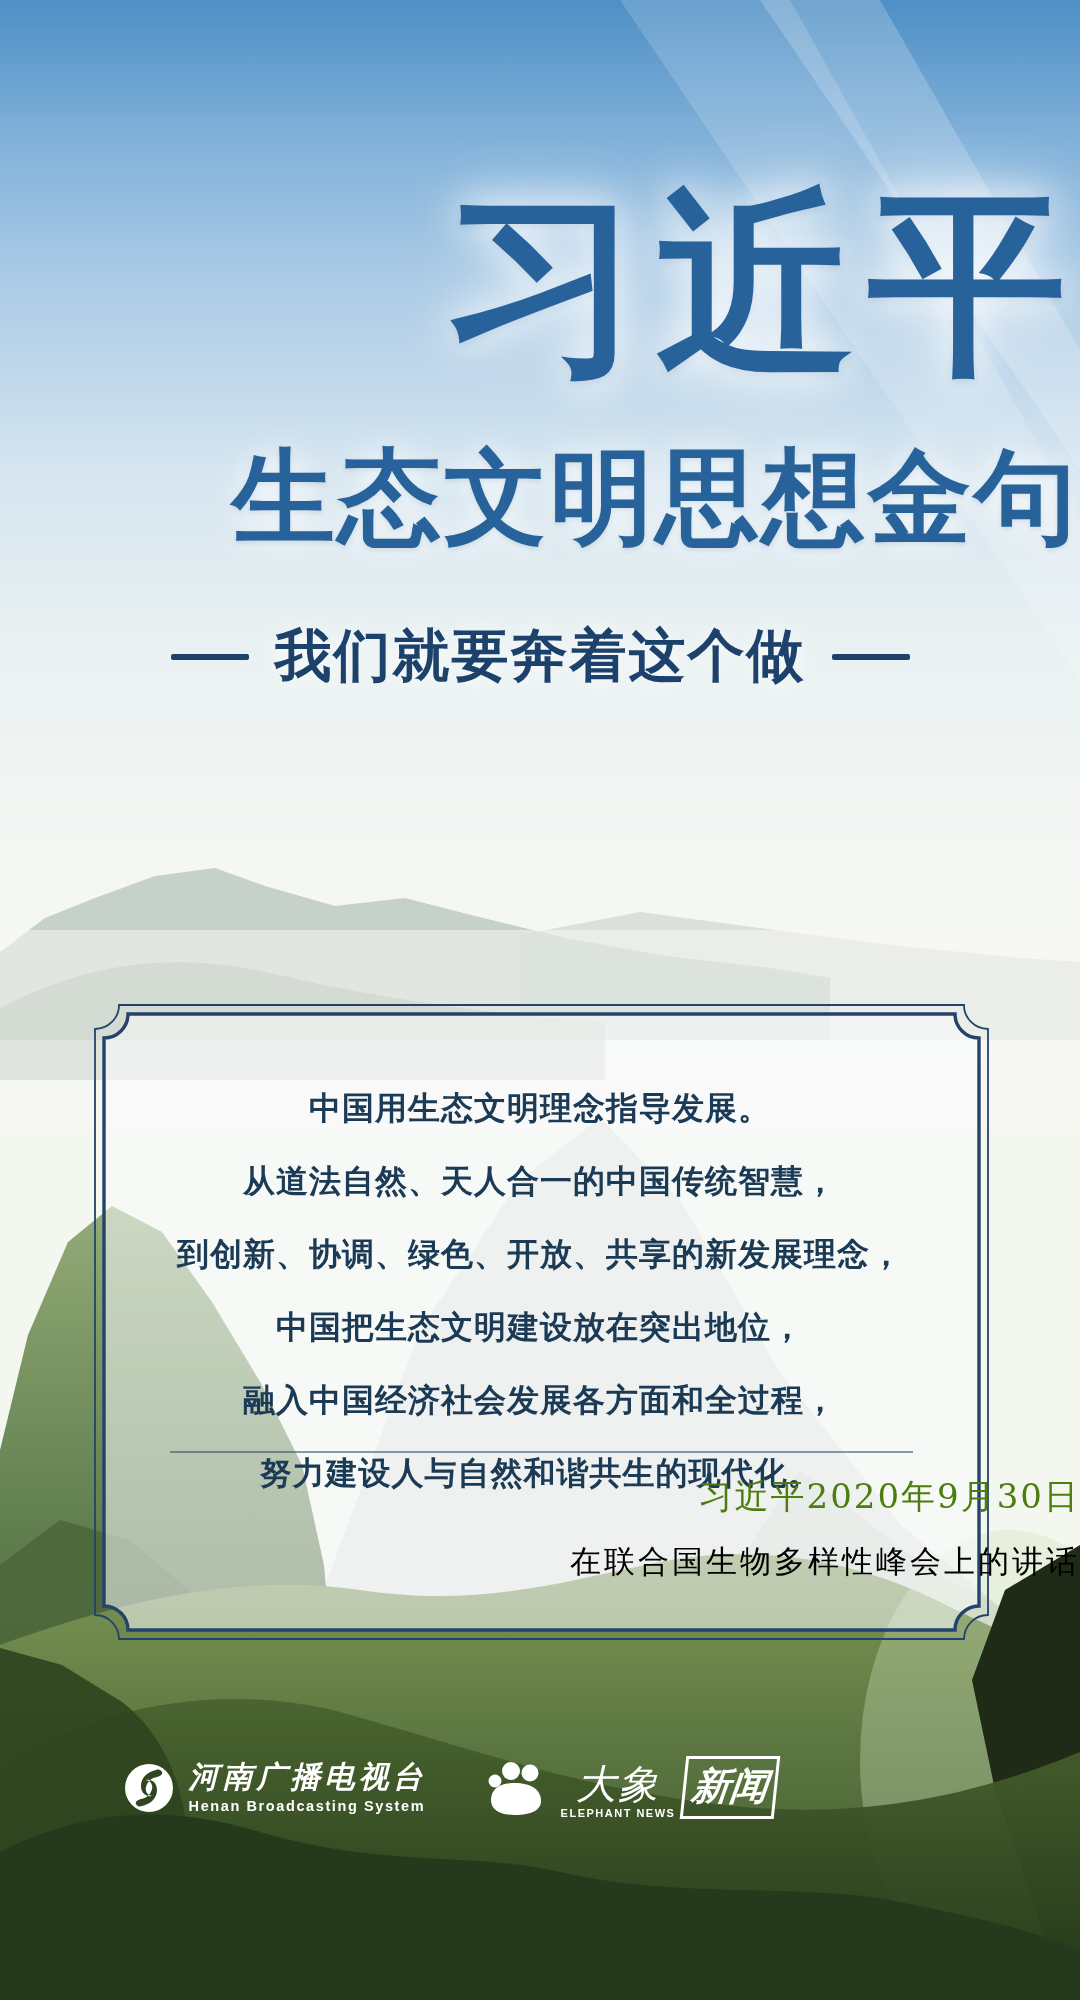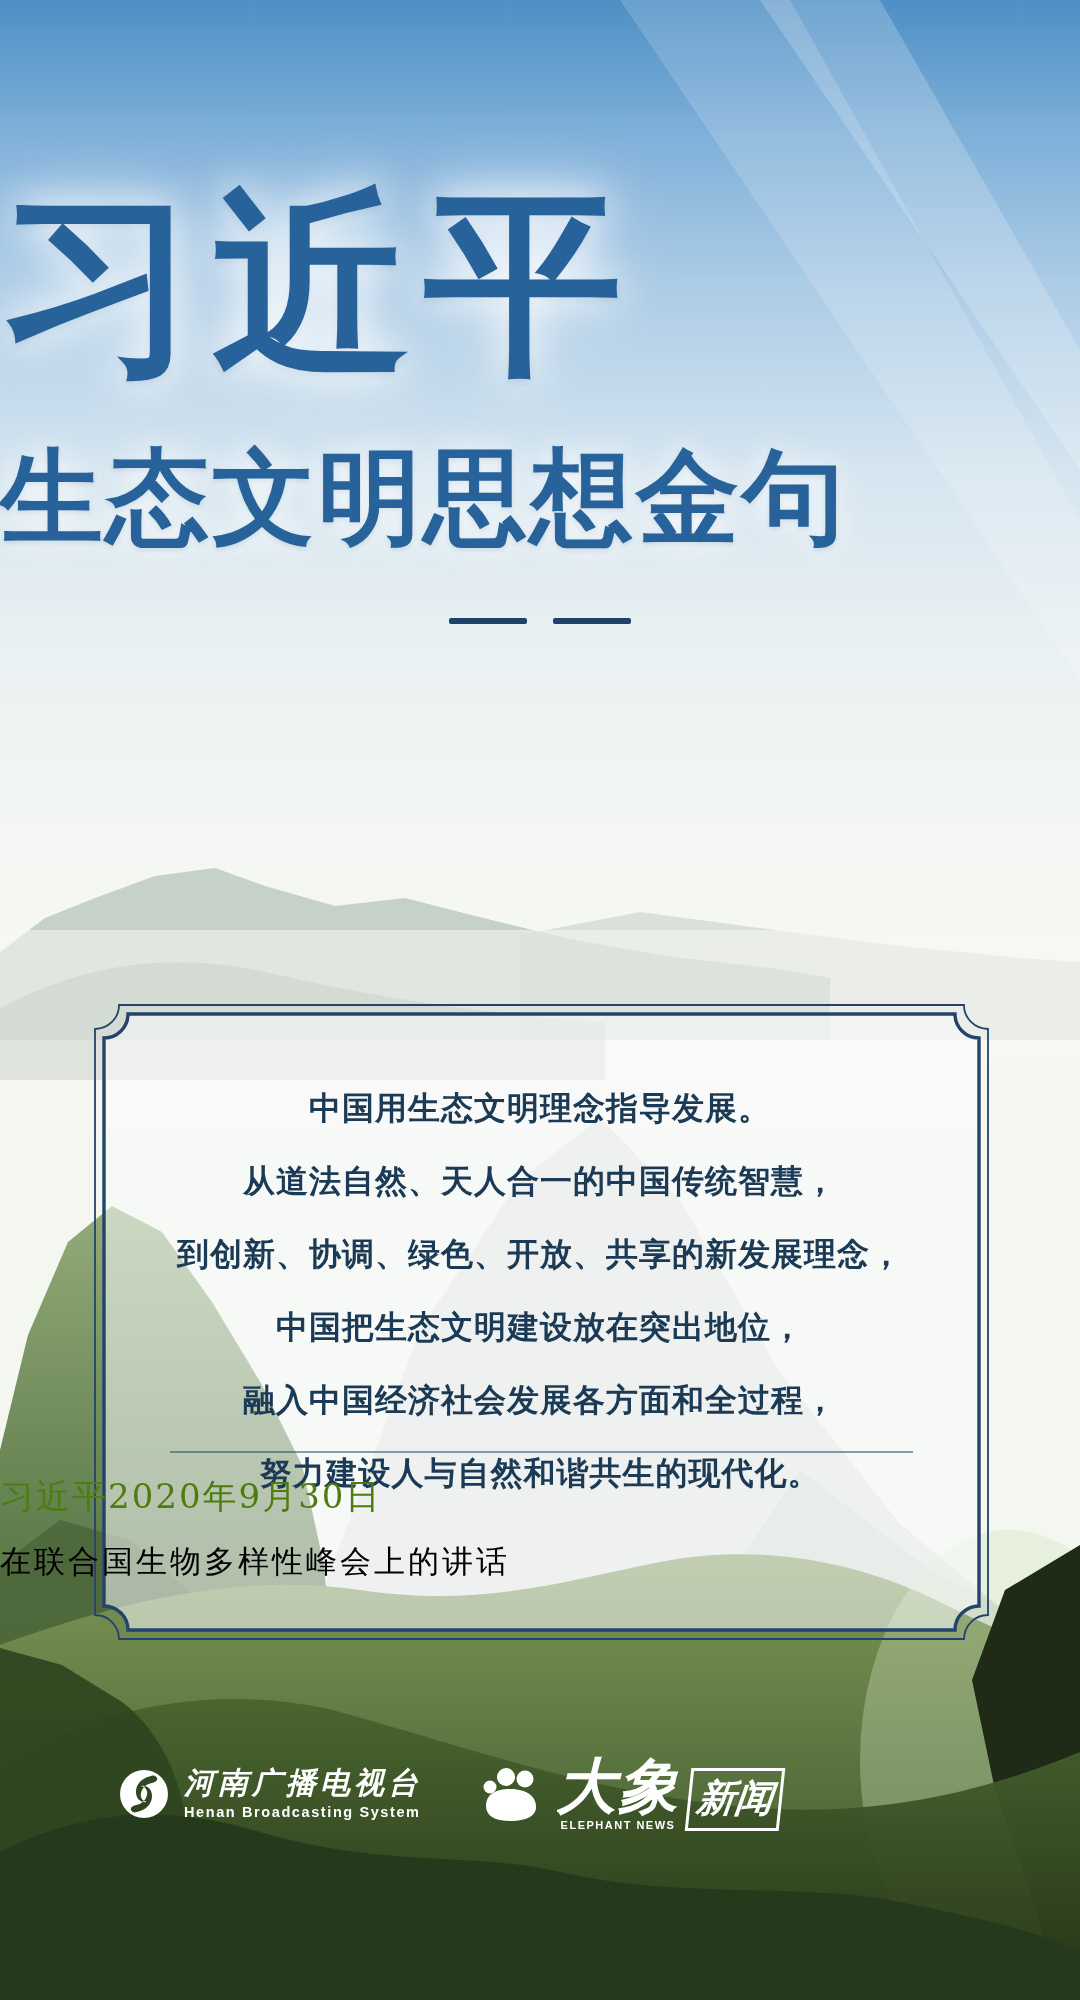--- a/index.html
+++ b/index.html
@@ -1,20 +1,20 @@
 <!DOCTYPE html>
 <html><head>
 <meta charset="utf-8">
 <style>
   html,body{margin:0;padding:0;}
   body{width:1080px;height:2000px;position:relative;overflow:hidden;
        font-family:"DejaVu Serif","Liberation Serif",serif;background:#f5f6f1;}
   .stage{position:absolute;inset:0;width:1080px;height:2000px;}
   svg.bg{position:absolute;left:0;top:0;}
-  .txt{position:absolute;left:0;width:1080px;text-align:left;}
+  .txt{position:absolute;left:0;width:1080px;text-align:right;}
 
   .poster-title{top:176px;font-size:198px;line-height:1.08;font-weight:700;
     color:#27639a;letter-spacing:14px;
     text-shadow:0 0 38px rgba(255,255,255,.95),0 0 70px rgba(255,255,255,.8),0 3px 6px rgba(30,70,110,.18);}
   .poster-subtitle{top:430px;font-size:103px;font-weight:700;color:#27639a;letter-spacing:3px;
     text-shadow:0 0 30px rgba(255,255,255,.95),0 2px 5px rgba(30,70,110,.18);}
 
   .tagline-row{position:absolute;top:618px;left:0;width:1080px;display:flex;
     align-items:center;justify-content:center;gap:26px;}
   .tagline-dash{width:78px;height:6px;background:#1d4168;border-radius:2px;flex:0 0 auto;}
@@ -34,21 +34,21 @@
   .footer{position:absolute;top:1756px;left:0;width:900px;display:flex;
     align-items:center;justify-content:center;gap:58px;}
   .brand{display:flex;align-items:center;gap:14px;color:#fff;}
   .henan-names{display:flex;flex-direction:column;align-items:flex-start;line-height:1;}
   .henan-cn{font-size:30px;font-style:italic;font-weight:700;letter-spacing:4px;
     font-family:"DejaVu Serif","Liberation Serif",serif;}
   .henan-en{font-size:14.5px;font-weight:700;letter-spacing:1.6px;margin-top:7px;
     font-family:"Liberation Sans","DejaVu Sans",sans-serif;}
   .elephant-wordmark{display:flex;align-items:flex-end;gap:8px;}
   .ele-cn-wrap{display:flex;flex-direction:column;align-items:center;line-height:1;}
-  .ele-cn{font-size:60px;font-weight:700;font-style:italic;letter-spacing:2px;
+  .ele-cn{font-size:40px;font-weight:400;font-style:italic;letter-spacing:2px;
     font-family:"DejaVu Sans","Liberation Sans",sans-serif;}
   .ele-en{font-size:11px;font-weight:700;letter-spacing:1.5px;margin-top:4px;
     font-family:Liberation Sans, sans-serif;}
   .ele-box{border:3.5px solid #fff;padding:2px 6px 4px 6px;transform:skewX(-6deg);
     font-size:38px;font-weight:900;font-style:italic;
     font-family:"DejaVu Sans","Liberation Sans",sans-serif;}
 </style>
 </head>
 <body>
 
@@ -110,20 +110,21 @@
       <path d="M128 1014 H955 A24 24 0 0 0 979 1038 V1606 A24 24 0 0 0 955 1630 H128 A24 24 0 0 0 104 1606 V1038 A24 24 0 0 0 128 1014 Z" fill="rgba(250,252,253,0.55)" stroke="#24436b" stroke-width="3.4"></path>
       <path d="M119 1005 H964 A24 24 0 0 0 988 1029 V1615 A24 24 0 0 0 964 1639 H119 A24 24 0 0 0 95 1615 V1029 A24 24 0 0 0 119 1005 Z" fill="none" stroke="#24436b" stroke-width="1.8"></path>
     </g>
   </svg>
 
   <div class="txt poster-title">习近平</div>
   <div class="txt poster-subtitle">生态文明思想金句</div>
 
   <div class="tagline-row">
     <span class="tagline-dash"></span>
+    <span class="tagline-text">我们就要奔着这个做</span>
     <span class="tagline-dash"></span>
   </div>
 
   <div class="quote-block">
     <div class="quote-line">中国用生态文明理念指导发展。</div>
     <div class="quote-line">从道法自然、天人合一的中国传统智慧，</div>
     <div class="quote-line">到创新、协调、绿色、开放、共享的新发展理念，</div>
     <div class="quote-line">中国把生态文明建设放在突出地位，</div>
     <div class="quote-line">融入中国经济社会发展各方面和全过程，</div>
     <div class="quote-line">努力建设人与自然和谐共生的现代化。</div>

